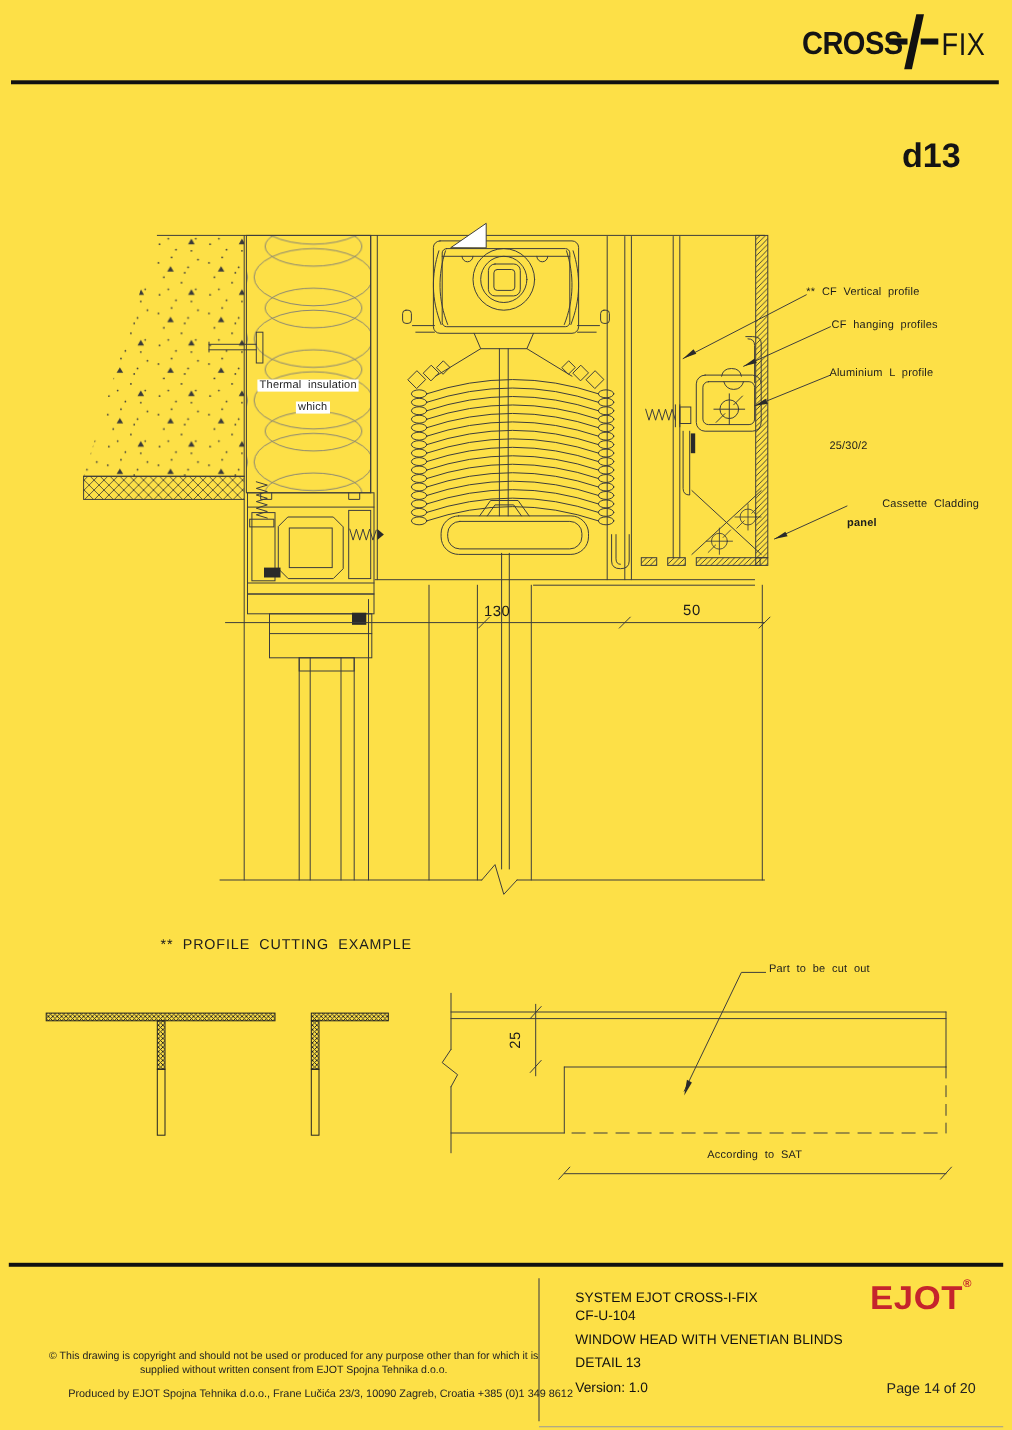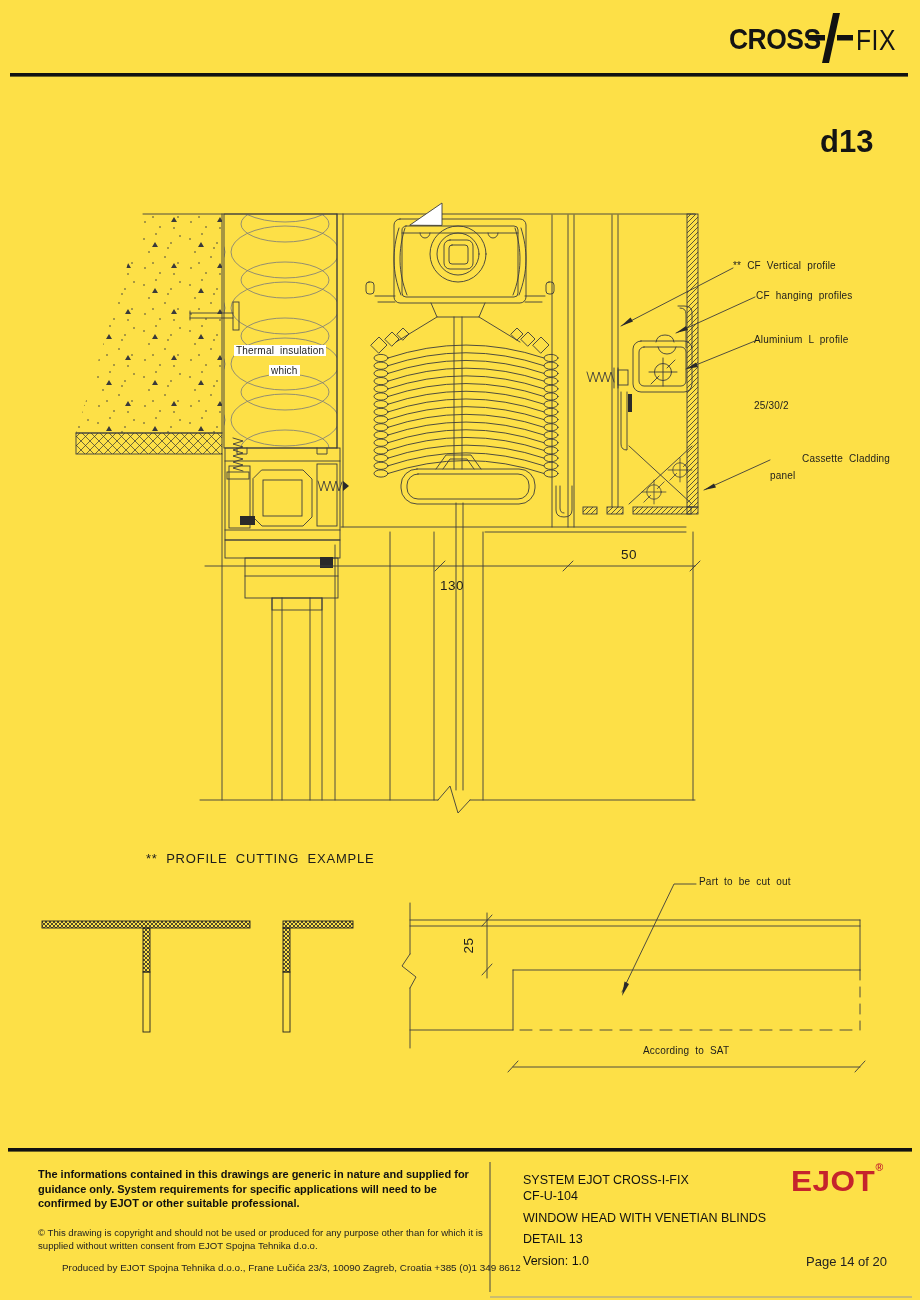--- a/index.html
+++ b/index.html
@@ -257,33 +257,32 @@
 <div class="t dcode" style="left:820px;top:124px;">d13</div>
 
 <div class="t dlbl whitebg" style="left:234px;top:345px;">Thermal insulation</div>
 <div class="t dlbl whitebg" style="left:269px;top:365px;">which</div>
 
 <div class="t dlbl" style="left:733px;top:260px;">** CF Vertical profile</div>
 <div class="t dlbl" style="left:756px;top:290px;">CF hanging profiles</div>
 <div class="t dlbl" style="left:754px;top:334px;">Aluminium L profile</div>
 <div class="t dlbl" style="left:754px;top:352px;margin-top:48px;">25/30/2</div>
 <div class="t dlbl" style="left:770px;top:453px;margin-left:32px;">Cassette Cladding</div>
-<div class="t dlbl" style="left:770px;top:470px;">panel</div>
-
-<div class="t dim" style="left:440px;top:578px;">130</div>
+<div class="t dlbl" style="left:770px;top:470px;font-weight:bold;">panel</div>
+
+<div class="t dim" style="left:440px;top:548px;">130</div>
 <div class="t dim" style="left:621px;top:547px;">50</div>
 
 <div class="t cutting-title" style="left:146px;top:851px;">** PROFILE CUTTING EXAMPLE</div>
 
 <div class="t dlbl" style="left:699px;top:876px;">Part to be cut out</div>
 <div class="t dim rot90" style="left:460px;top:938px;">25</div>
 <div class="t dlbl" style="left:643px;top:1045px;">According to SAT</div>
 
-<div class="t f-bold" style="left:38px;top:1167px;width:452px;">The informations contained in this drawings are generic in nature and supplied for guidance only. System requirements for specific applications will need to be confirmed by EJOT or other suitable professional.</div>
-<div class="t f-copy" style="left:38px;top:1227px;width:458px;">© This drawing is copyright and should not be used or produced for any purpose other than for which it is supplied without written consent from EJOT Spojna Tehnika d.o.o.</div>
+<div class="t f-copy" style="left:38px;top:1227px;width:458px;text-align:center;">© This drawing is copyright and should not be used or produced for any purpose other than for which it is supplied without written consent from EJOT Spojna Tehnika d.o.o.</div>
 <div class="t f-prod" style="left:38px;top:1262px;">Produced by EJOT Spojna Tehnika d.o.o., Frane Lučića 23/3, 10090 Zagreb, Croatia +385 (0)1 349 8612</div>
 
 <div class="t f-mid" style="left:523px;top:1173px;">SYSTEM EJOT CROSS-I-FIX</div>
 <div class="t f-mid" style="left:523px;top:1189px;">CF-U-104</div>
 <div class="t f-mid" style="left:523px;top:1211px;">WINDOW HEAD WITH VENETIAN BLINDS</div>
 <div class="t f-mid" style="left:523px;top:1232px;">DETAIL 13</div>
 <div class="t f-mid" style="left:523px;top:1254px;">Version: 1.0</div>
 
 <div class="t ejot" style="left:791px;top:1164px;"><span>EJOT</span><span class="reg">®</span></div>
 <div class="t f-page" style="left:806px;top:1254px;">Page 14 of 20</div>

